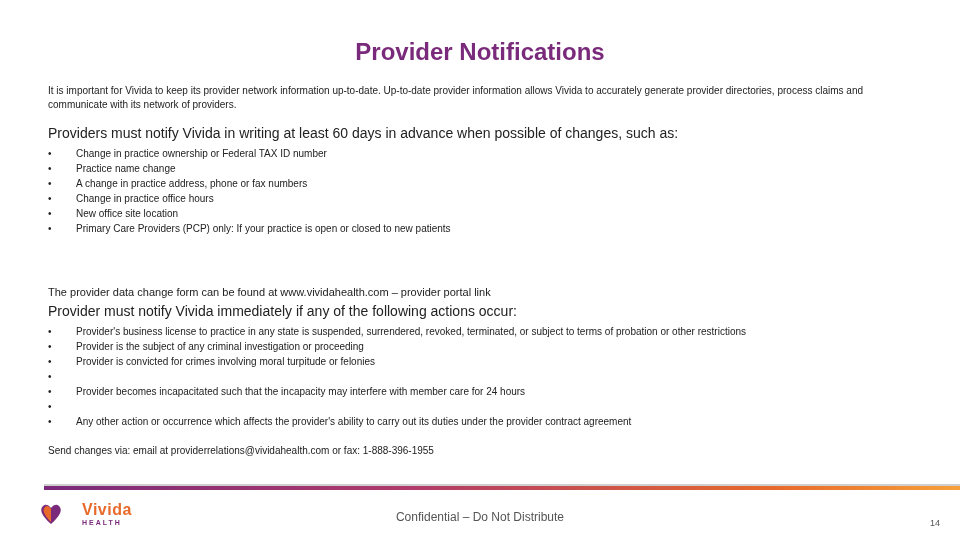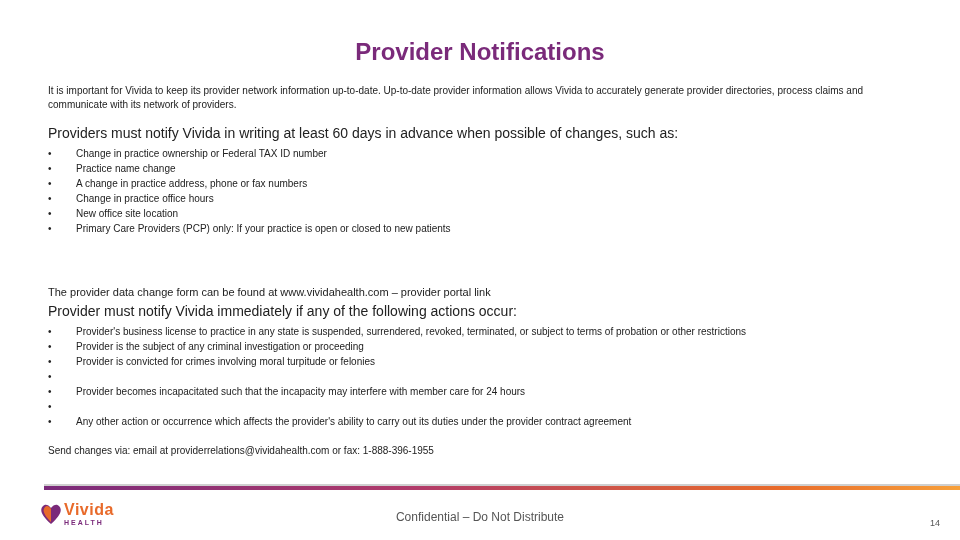--- a/index.html
+++ b/index.html
@@ -75,21 +75,21 @@
     left: 0; right: 0; top: -2px; height: 2px;
     background: #888;
     opacity: 0.4;
   }
   .logo {
     position: absolute;
     left: 38px;
     bottom: 14px;
     display: flex;
     align-items: center;
-    gap: 0;
+    gap: 18px;
   }
   .logo-text {
     display: flex;
     flex-direction: column;
     line-height: 1;
   }
   .logo-name {
     font-size: 16px;
     font-weight: bold;
     color: #e86a2a;

